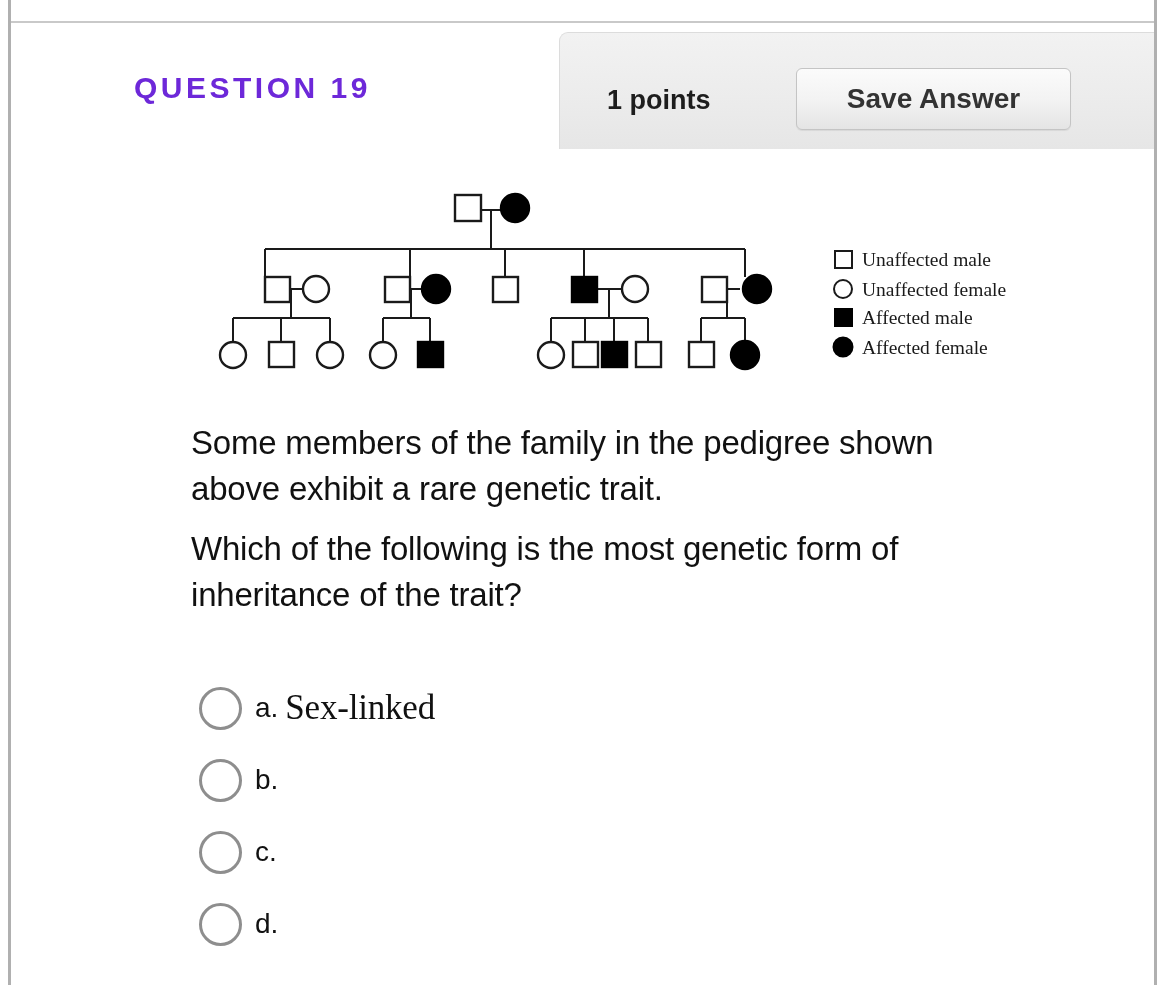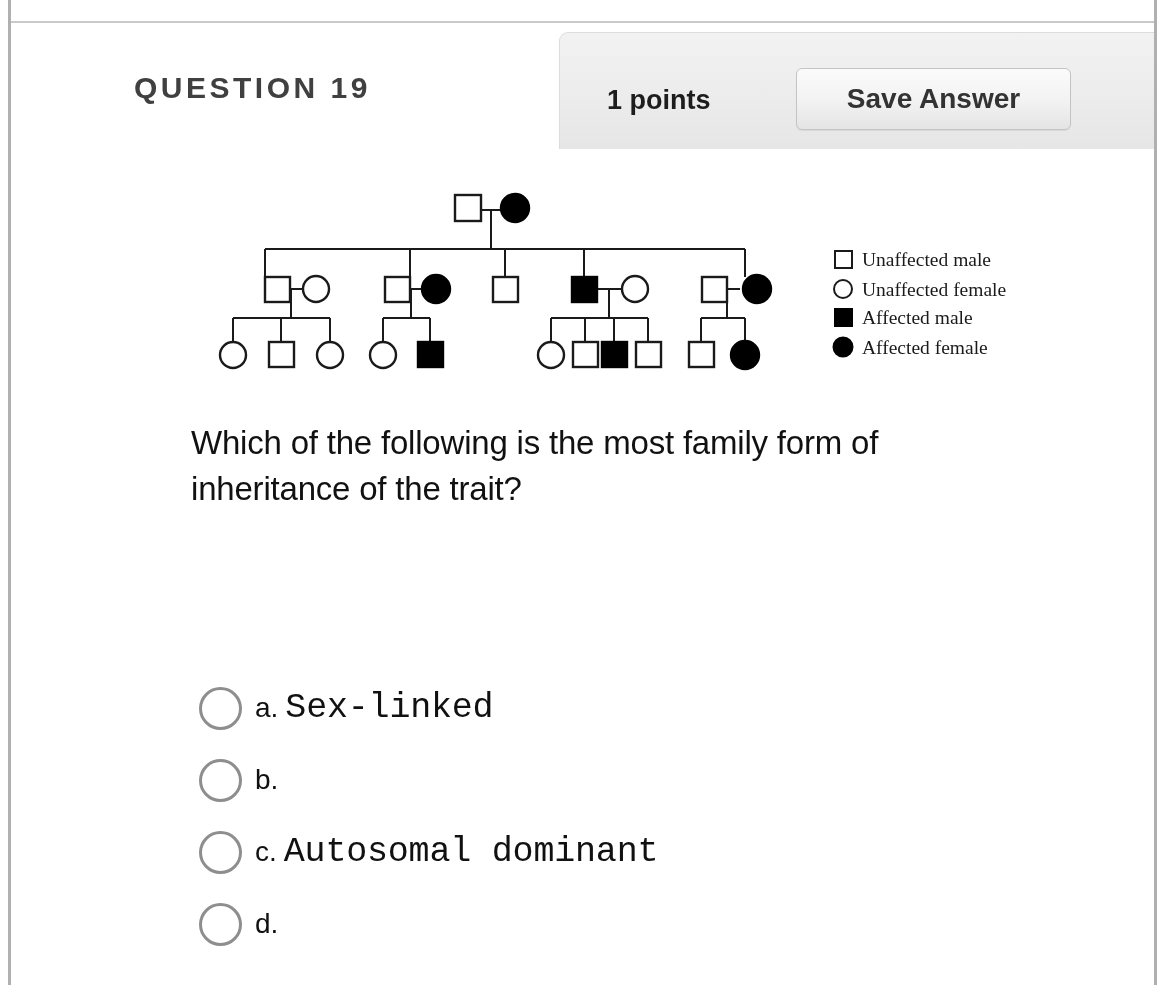--- a/index.html
+++ b/index.html
@@ -56,21 +56,21 @@
     width: 1143px;
     height: 120px;
   }
   #question-title {
     position: absolute;
     left: 123px;
     top: 48px;
     font-size: 30px;
     font-weight: bold;
     letter-spacing: 3.5px;
-    color: #404040;
+    color: #6d28d9;
     white-space: nowrap;
     font-family: "Liberation Sans", sans-serif;
   }
   #header-tab {
     position: absolute;
     left: 548px;
     top: 9px;
     width: 595px;
     height: 117px;
     background: linear-gradient(to bottom, #f2f2f2 0%, #ececec 55%, #e6e6e6 100%);
@@ -167,21 +167,21 @@
     box-sizing: border-box;
     margin-right: 13px;
   }
   .answer-letter {
     font-family: "Liberation Sans Narrow", "Liberation Sans", sans-serif;
     font-size: 28px;
     color: #111111;
     margin-right: 7px;
   }
   .answer-label {
-    font-family: Liberation Mono, monospace;
+    font-family: Liberation Serif, serif;
     font-size: 35px;
     color: #111111;
     letter-spacing: -0.2px;
     text-align: right;
   }
 </style>
 </head>
 <body>
 
 <div id="page">
@@ -295,40 +295,40 @@
         <rect x="824" y="139" width="17" height="17" fill="#000000" stroke="#000000" stroke-width="2"></rect>
         <text class="legend-text" x="851" y="154">Affected male</text>
 
         <circle cx="832" cy="177" r="9.5" fill="#000000" stroke="#000000" stroke-width="2"></circle>
         <text class="legend-text" x="851" y="184">Affected female</text>
       </g>
     </svg>
   </div>
 
   <div id="question-body">
-    <p id="q-para-2" class="qtext">Which of the following is the most family form of inheritance of the trait?</p>
+    <p id="q-para-1" class="qtext">Some members of the family in the pedigree shown above exhibit a rare genetic trait.</p>
+    <p id="q-para-2" class="qtext">Which of the following is the most genetic form of inheritance of the trait?</p>
   </div>
 
   <div id="answers">
 
     <div class="answer-row">
       <span class="radio"></span>
       <span class="answer-letter">a.</span>
       <span class="answer-label">Sex-linked</span>
     </div>
 
     <div class="answer-row">
       <span class="radio"></span>
       <span class="answer-letter">b.</span>
     </div>
 
     <div class="answer-row">
       <span class="radio"></span>
       <span class="answer-letter">c.</span>
-      <span class="answer-label">Autosomal dominant</span>
     </div>
 
     <div class="answer-row">
       <span class="radio"></span>
       <span class="answer-letter">d.</span>
     </div>
 
   </div>
 </div>
 

